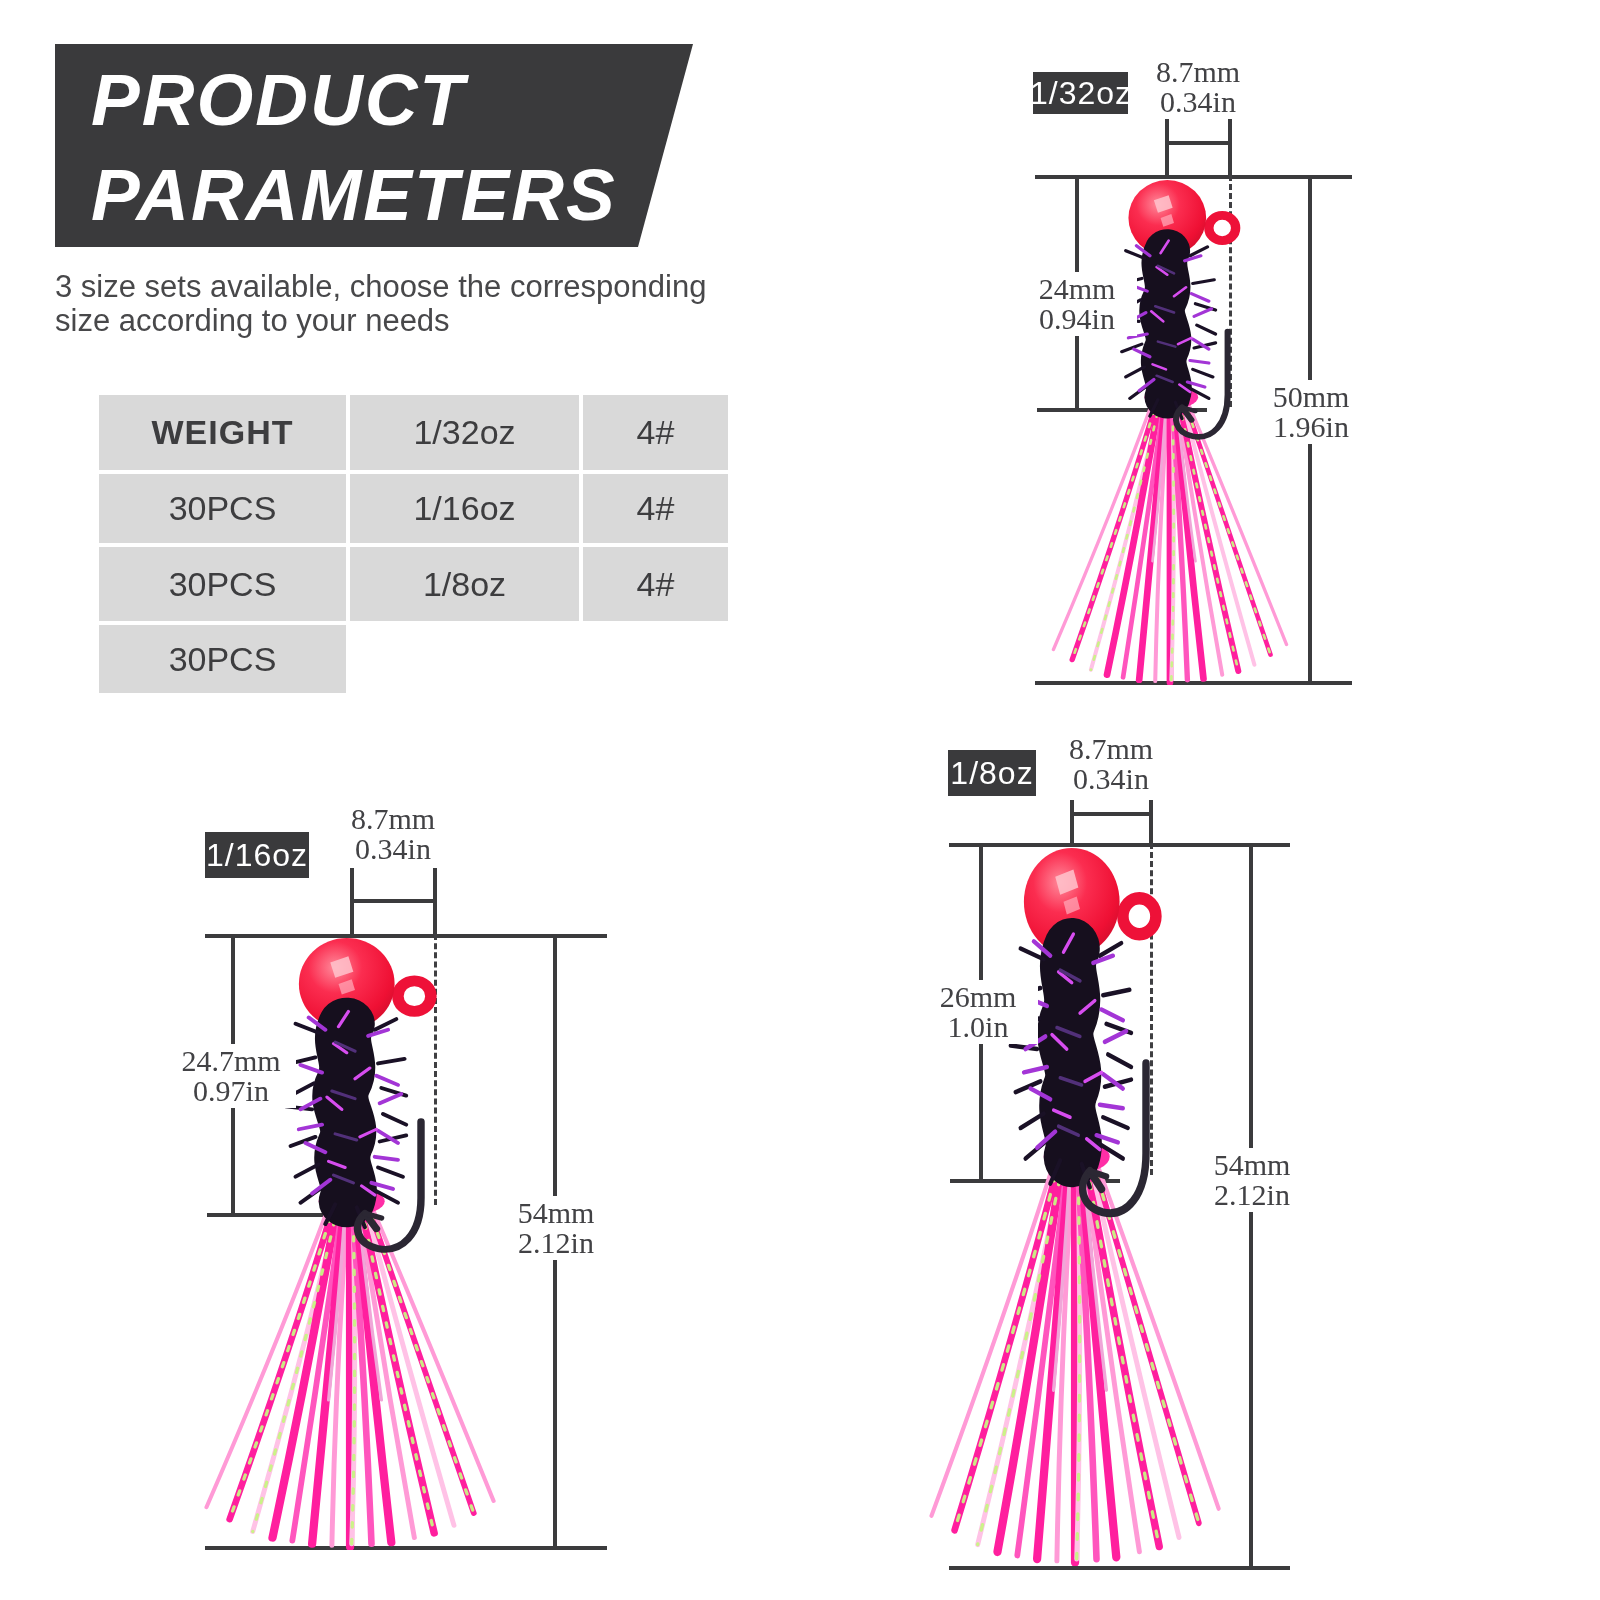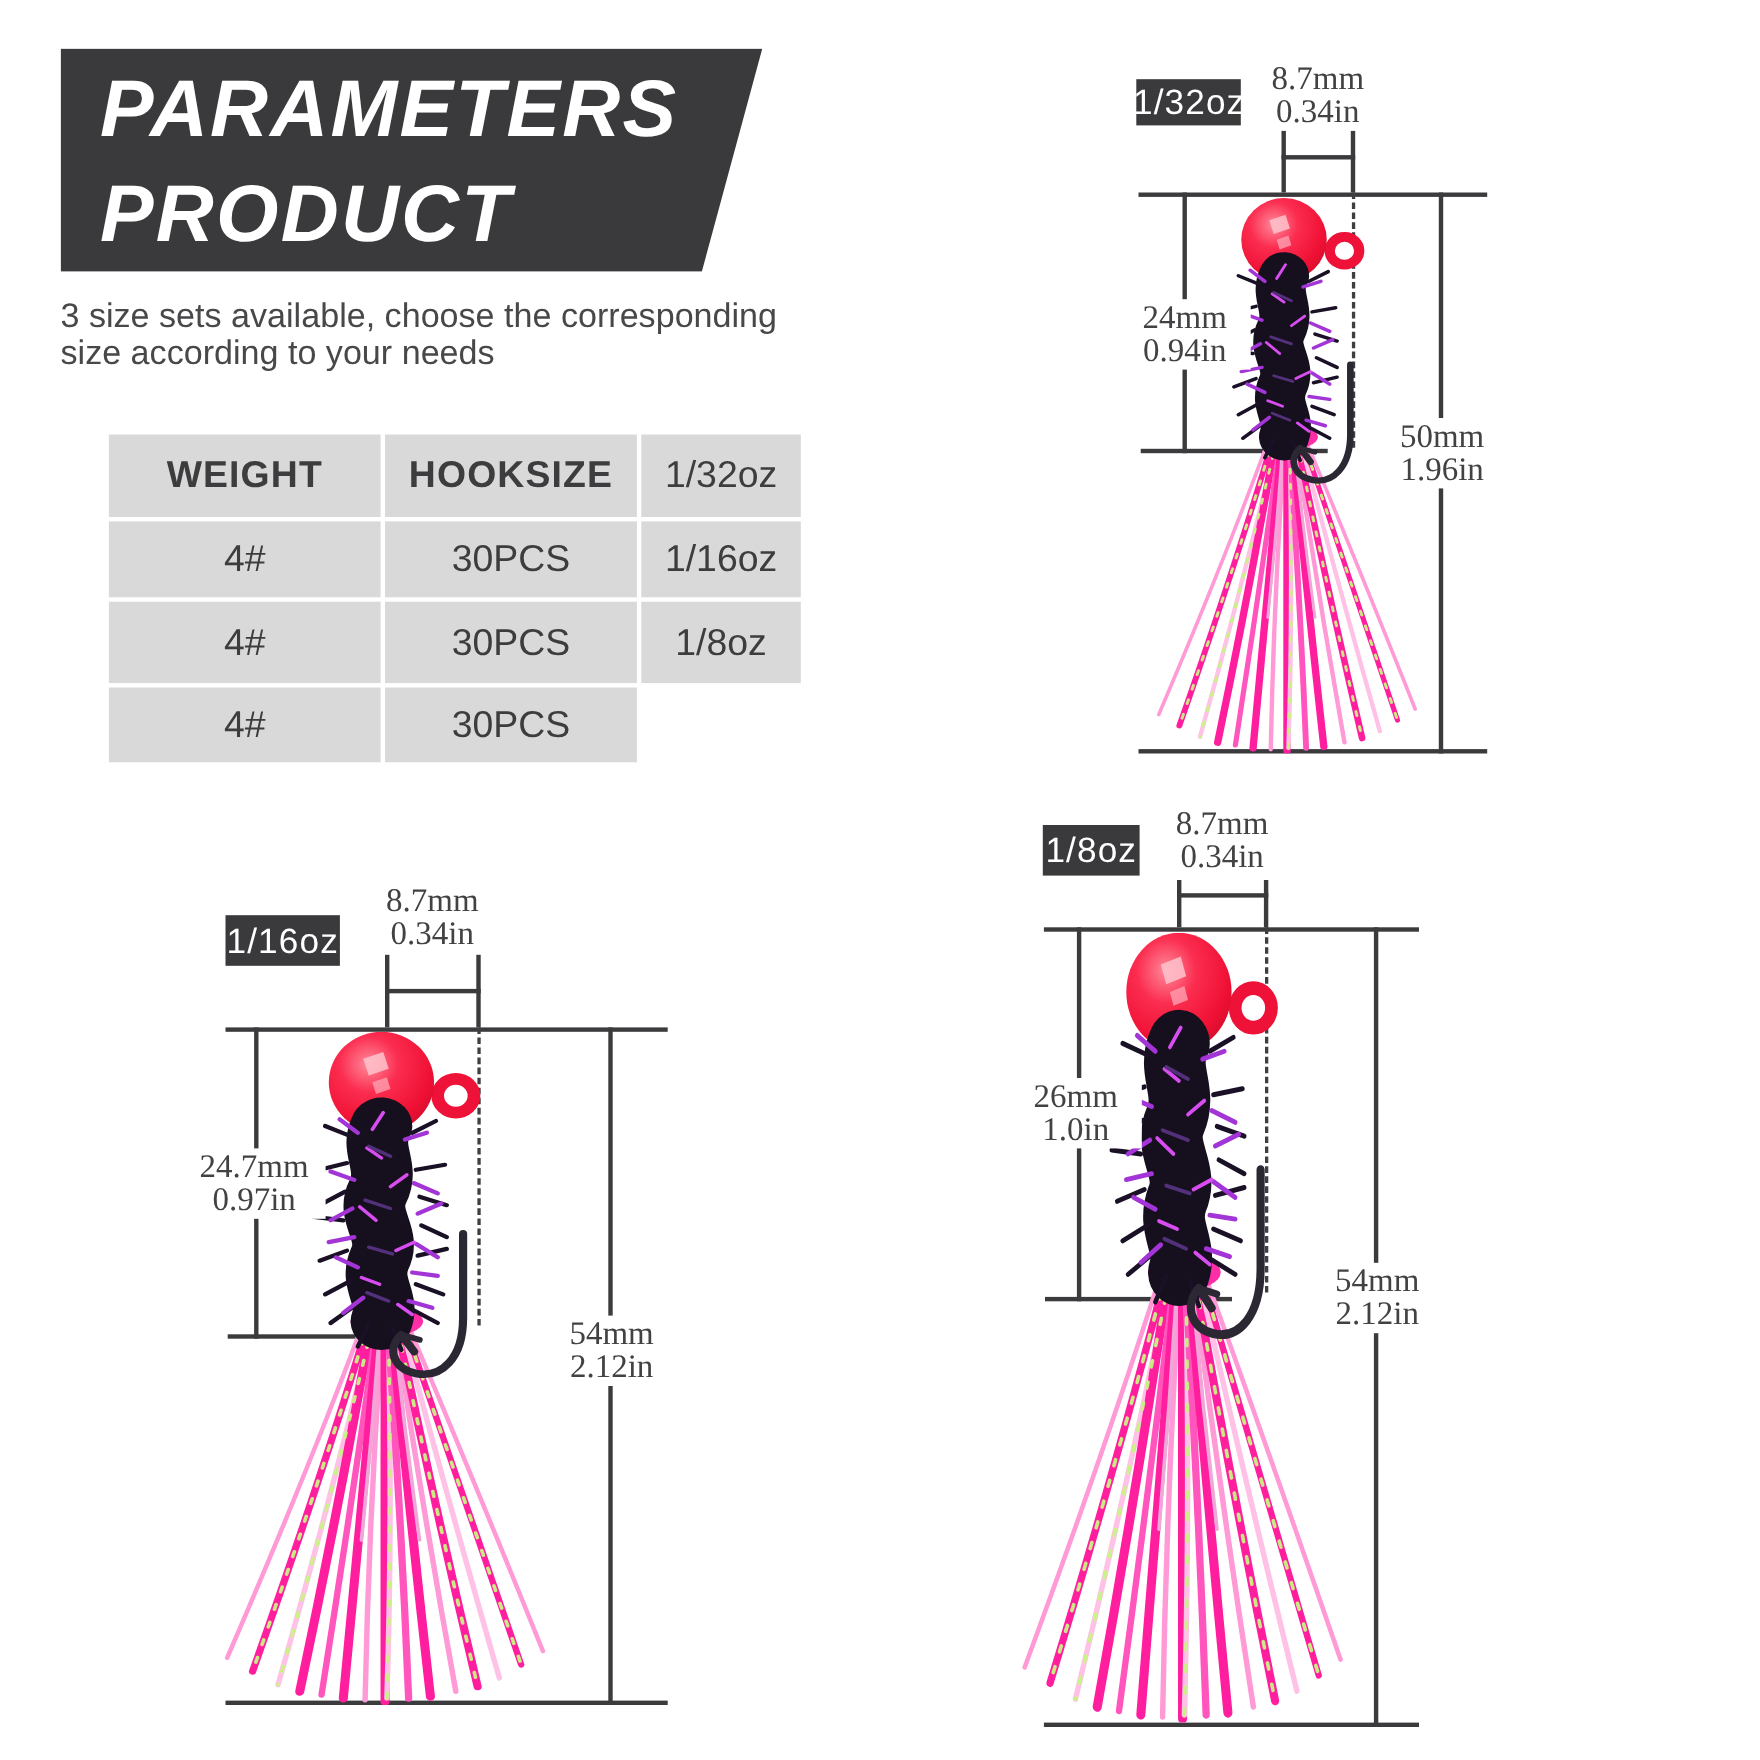--- a/index.html
+++ b/index.html
@@ -123,31 +123,30 @@
           <path d="M87,155 l12,5"></path>
       </g>
       <path d="M140,120 L140,170 C140,194 128,206 114,203 C101,200 98,188 106,180 L113,190" stroke="#2b2733" stroke-width="4.5" fill="none" stroke-linecap="round" stroke-linejoin="round"></path>
       <path d="M106,180 l10,3" stroke="#2b2733" stroke-width="3.5" fill="none" stroke-linecap="round"></path>
     </g>
   </defs>
 </svg>
 
 <div class="abs banner"></div>
 <div class="abs banner-text">
+  <div>PRODUCT</div>
   <div>PARAMETERS</div>
-  <div>PRODUCT</div>
 </div>
 <div class="abs subtitle">
   <div>3 size sets available, choose the corresponding</div>
   <div>size according to your needs</div>
 </div>
 
 <div class="abs spec-table">
   <div class="cell hdr">WEIGHT</div>
-  <div class="cell hdr">HOOKSIZE</div>
   <div class="cell">1/32oz</div>
   <div class="cell">4#</div>
   <div class="cell">30PCS</div>
   <div class="cell">1/16oz</div>
   <div class="cell">4#</div>
   <div class="cell">30PCS</div>
   <div class="cell">1/8oz</div>
   <div class="cell">4#</div>
   <div class="cell">30PCS</div>
 </div>

